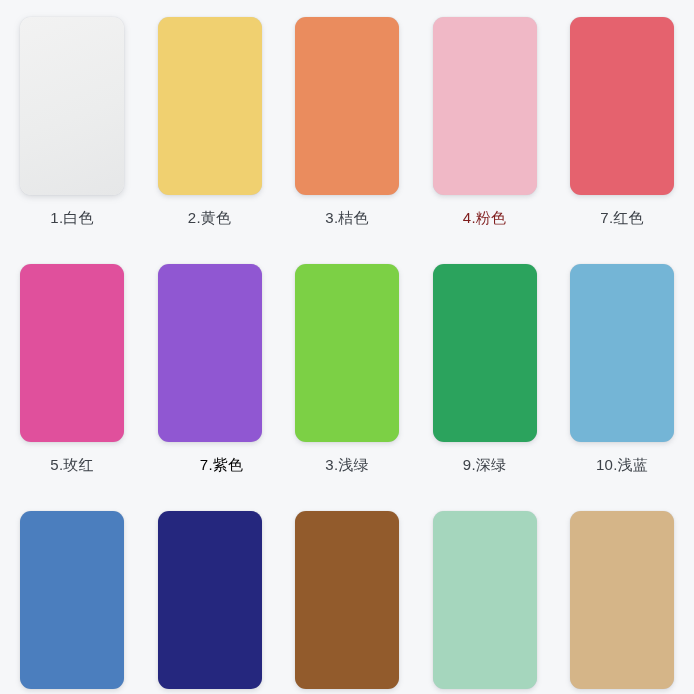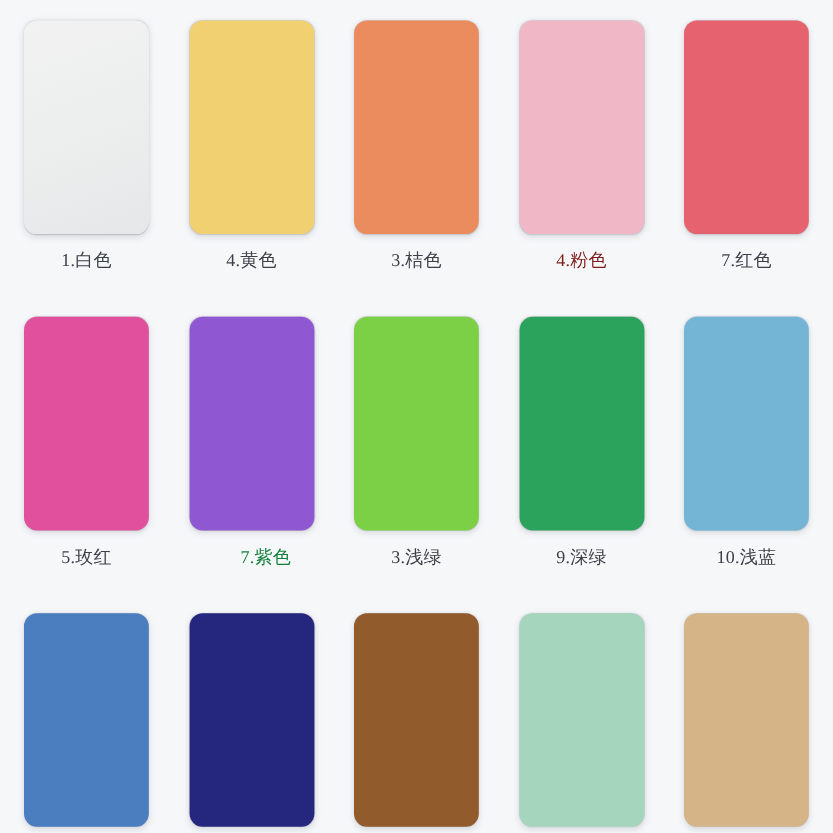--- a/index.html
+++ b/index.html
@@ -51,36 +51,35 @@
                 0 0 1px rgba(120,124,135,0.35);
   }
   .swatch-label {
     margin-top: 14px;
     font-size: 15px;
     line-height: 18px;
     letter-spacing: 0.2px;
     color: #3c4148;
     white-space: nowrap;
     text-align: center;
-    font-family: Liberation Serif, serif;
   }
 </style>
 </head>
 <body style="background: rgb(246, 247, 249);">
 
 <div id="palette-grid">
 
   <div class="swatch-row">
     <div class="swatch-cell">
       <div class="swatch-chip is-white"></div>
       <div class="swatch-label" style="color: rgb(60, 65, 72);">1.白色</div>
     </div>
     <div class="swatch-cell">
       <div class="swatch-chip" style="background: rgb(240, 208, 112);"></div>
-      <div class="swatch-label" style="color: rgb(60, 65, 72);">4.黄色</div>
+      <div class="swatch-label" style="color: rgb(60, 65, 72);">2.黄色</div>
     </div>
     <div class="swatch-cell">
       <div class="swatch-chip" style="background: rgb(234, 140, 94);"></div>
       <div class="swatch-label" style="color: rgb(60, 65, 72); text-align: right;">3.桔色</div>
     </div>
     <div class="swatch-cell">
       <div class="swatch-chip" style="background: rgb(240, 184, 198);"></div>
       <div class="swatch-label" style="color: #7f1d1d;">4.粉色</div>
     </div>
     <div class="swatch-cell">
@@ -89,21 +88,21 @@
     </div>
   </div>
 
   <div class="swatch-row">
     <div class="swatch-cell">
       <div class="swatch-chip" style="background: rgb(224, 80, 156);"></div>
       <div class="swatch-label" style="color: rgb(60, 65, 72);">5.玫红</div>
     </div>
     <div class="swatch-cell">
       <div class="swatch-chip" style="background: rgb(144, 87, 210);"></div>
-      <div class="swatch-label" style="color: #15803d; margin-left: 24px;">7.紫色</div>
+      <div class="swatch-label" style="color: #000000; margin-left: 24px;">7.紫色</div>
     </div>
     <div class="swatch-cell">
       <div class="swatch-chip" style="background: rgb(124, 208, 69);"></div>
       <div class="swatch-label" style="color: rgb(60, 65, 72);">3.浅绿</div>
     </div>
     <div class="swatch-cell">
       <div class="swatch-chip" style="background: rgb(43, 163, 93);"></div>
       <div class="swatch-label" style="color: rgb(60, 65, 72);">9.深绿</div>
     </div>
     <div class="swatch-cell">

